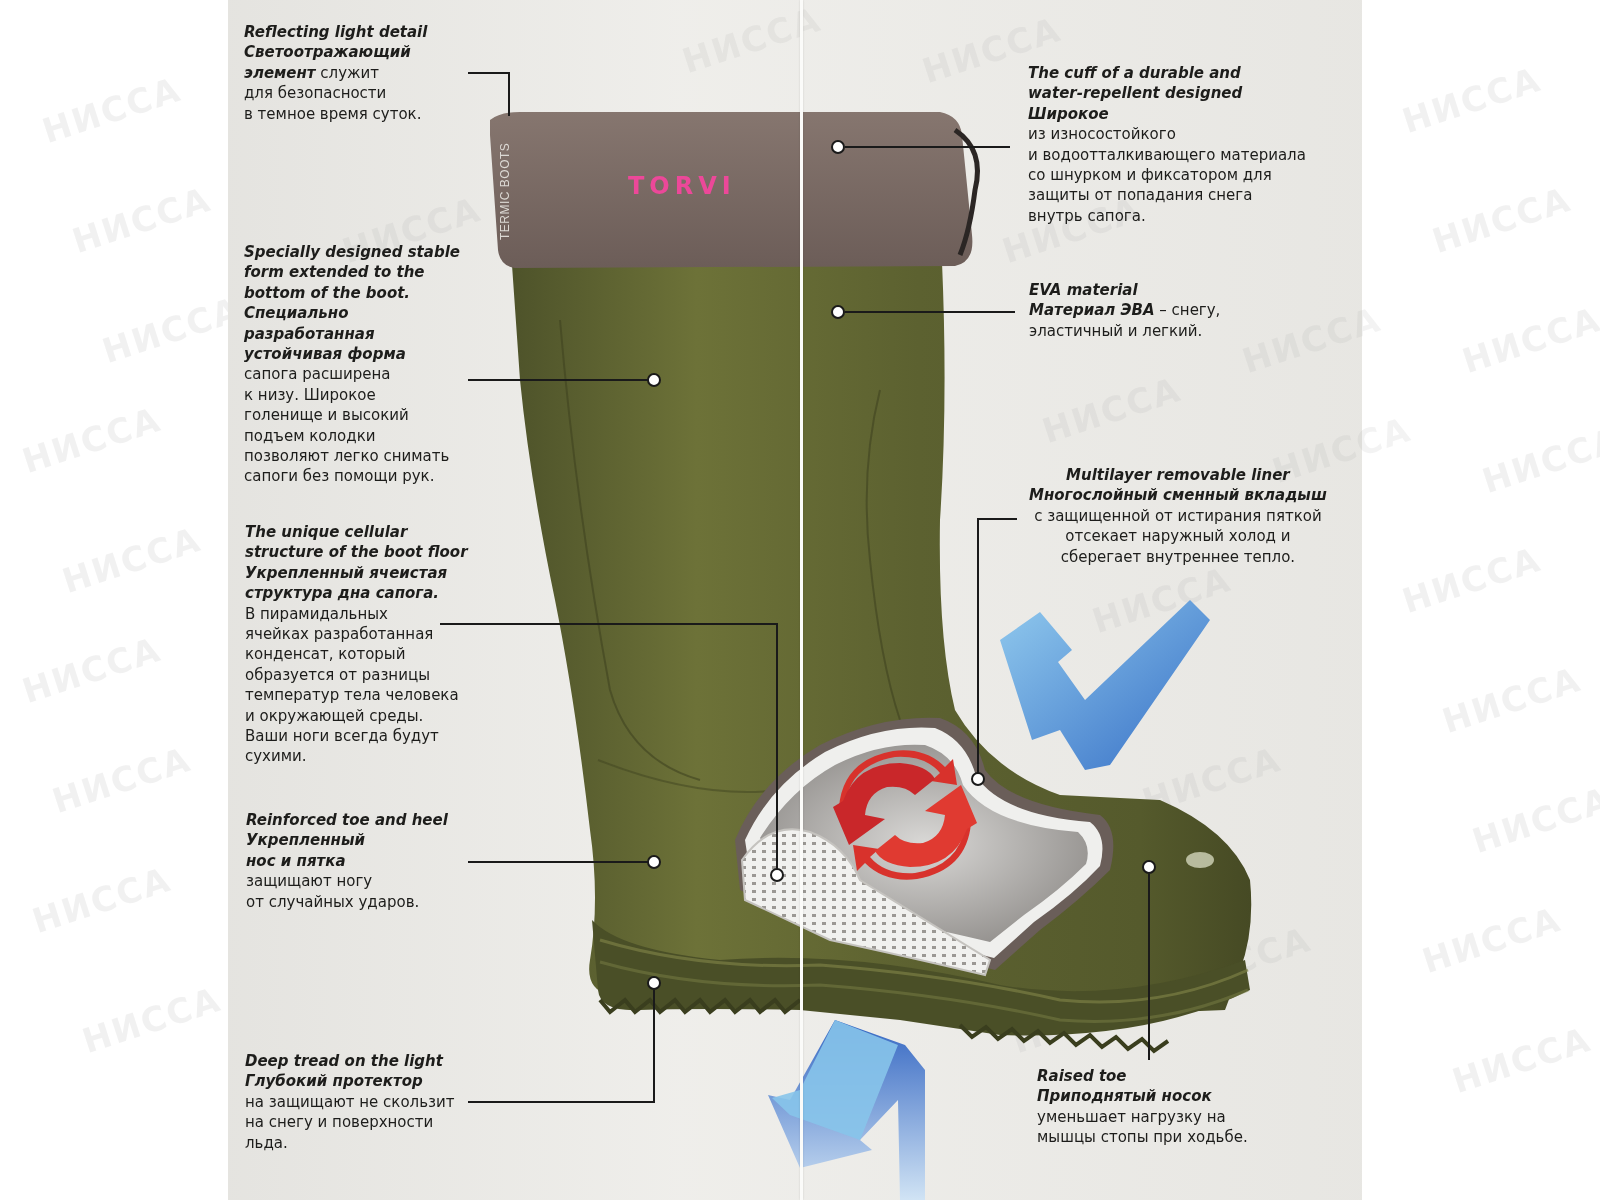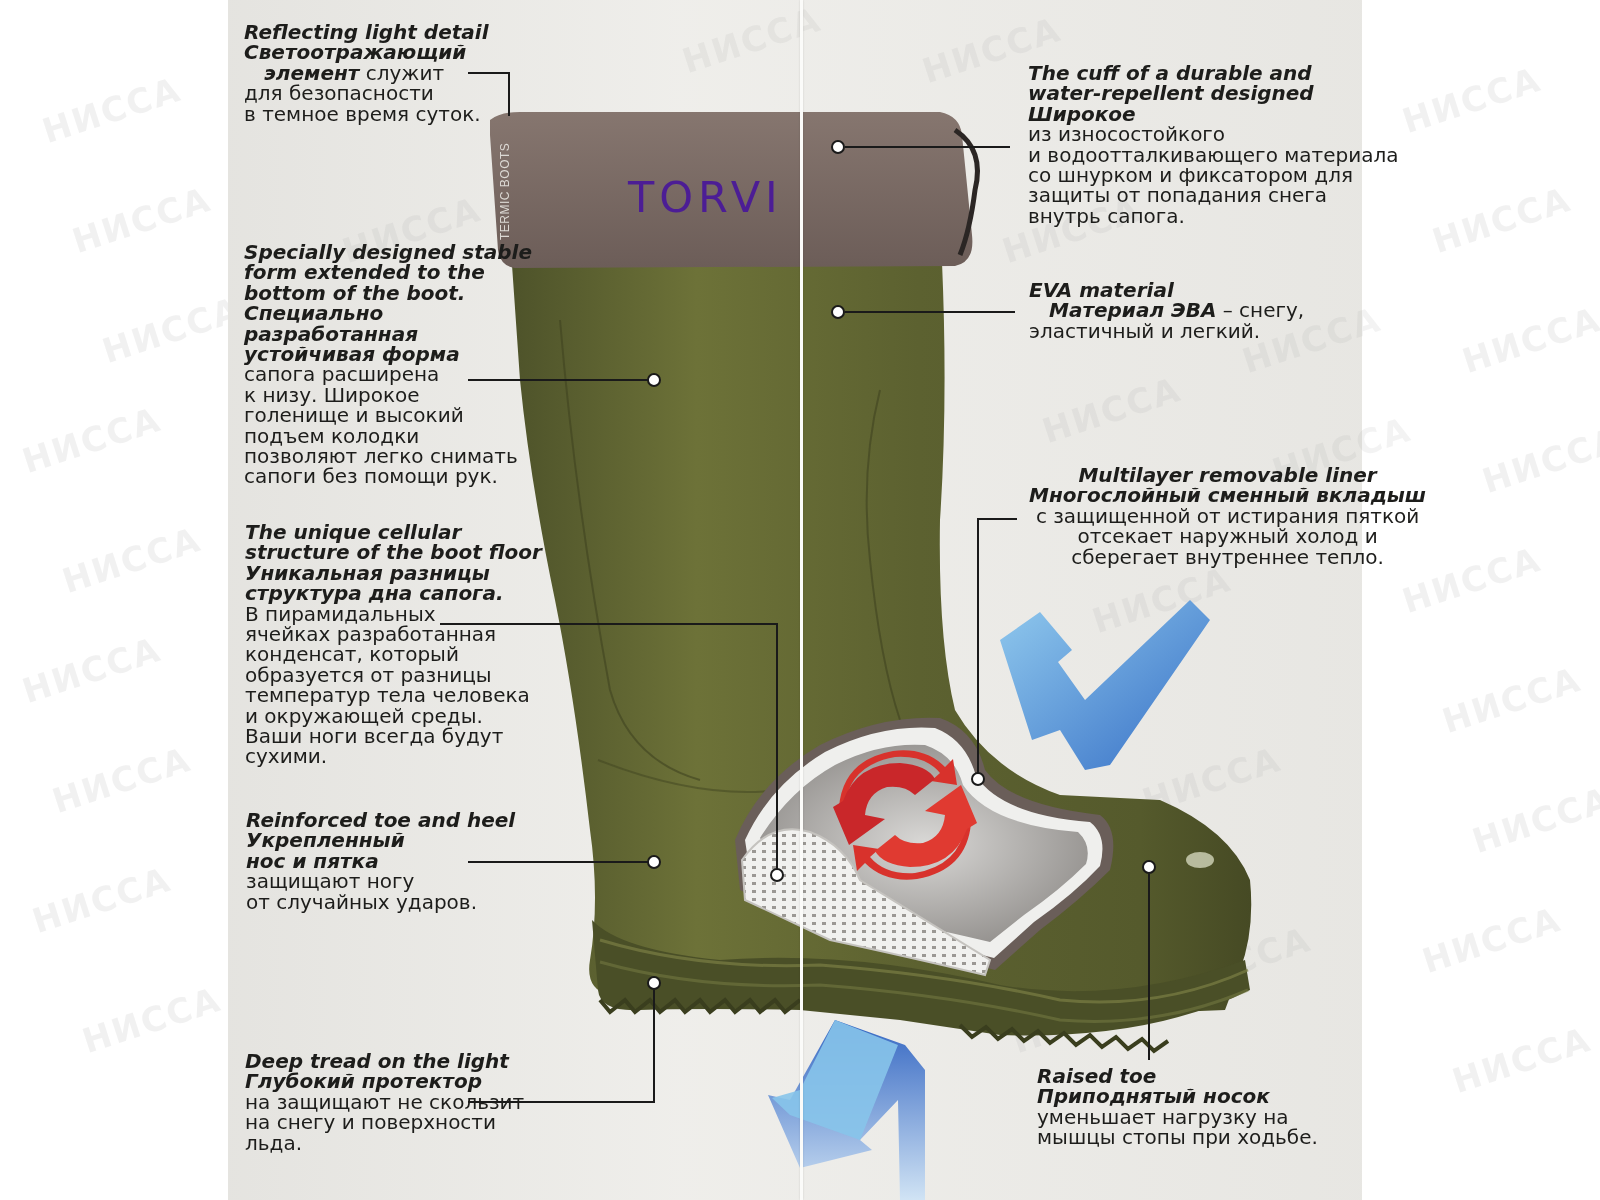--- a/index.html
+++ b/index.html
@@ -5,28 +5,28 @@
   html, body { margin:0; padding:0; }
   body { width:1600px; height:1200px; background:#ffffff; position:relative; overflow:hidden;
          font-family:"DejaVu Sans", sans-serif; color:#1d1d1b; }
   .wm { position:absolute; font-family:"DejaVu Sans", sans-serif; font-weight:bold; font-size:34px;
         color:rgba(180,180,180,0.18); transform:rotate(-18deg); white-space:nowrap; letter-spacing:2px; pointer-events:none; }
   .sheet { position:absolute; left:228px; top:0; width:1134px; height:1200px; background:#ecebe7; }
   .sheet-shade { position:absolute; left:0; top:0; width:100%; height:100%;
      background:linear-gradient(90deg, rgba(0,0,0,0.03) 0%, rgba(255,255,255,0.15) 40%, rgba(0,0,0,0.02) 100%); }
   .fold { position:absolute; left:800px; top:0; width:3px; height:1200px; background:#fbfbf9; box-shadow:0 0 2px rgba(0,0,0,0.15); }
   .boot-svg { position:absolute; left:0; top:0; }
-  .callout { position:absolute; font-size:20px; line-height:20.4px; }
+  .callout { position:absolute; font-size:15px; line-height:20.4px; }
   .callout .en, .callout .ru-b { font-style:italic; font-weight:bold; display:block; }
   .callout .ru { font-weight:normal; }
-  .callout .inline-b { font-style:italic; font-weight:bold;margin-left:20px; }
+  .callout .inline-b { font-style:italic; font-weight:bold; }
   .line { position:absolute; background:#1a1a1a; }
   .dot { position:absolute; width:10px; height:10px; border-radius:50%; background:#fff; border:2.5px solid #1a1a1a; }
-  .brand { position:absolute; left:628px; top:172px; font-family:"DejaVu Sans", sans-serif; font-weight:normal;
-           font-size:43px; letter-spacing:5px; color:#4c1d95; }
+  .brand { position:absolute; left:628px; top:172px; font-family:"DejaVu Sans", sans-serif; font-weight:bold;
+           font-size:24px; letter-spacing:5px; color:#ec4899; }
   .brand-sub { position:absolute; left:498px; top:240px; transform:rotate(-90deg); transform-origin:left top;
            font-family:"Liberation Sans", sans-serif; font-size:12px; color:#dcd9d4; letter-spacing:0.5px; }
 </style>
 </head>
 <body>
 
 <div>
   <div class="wm" style="left:40px;top:90px;">НИССА</div>
   <div class="wm" style="left:70px;top:200px;">НИССА</div>
   <div class="wm" style="left:100px;top:310px;">НИССА</div>
@@ -191,21 +191,21 @@
   <span class="ru">к низу. Широкое</span><br>
   <span class="ru">голенище и высокий</span><br>
   <span class="ru">подъем колодки</span><br>
   <span class="ru">позволяют легко снимать</span><br>
   <span class="ru">сапоги без помощи рук.</span>
 </div>
 
 <div class="callout" style="left:245px;top:522px;">
   <span class="en">The unique cellular</span>
   <span class="en">structure of the boot floor</span>
-  <span class="ru-b">Уникальная разницы</span>
+  <span class="ru-b">Укрепленный ячеистая</span>
   <span class="ru-b">структура дна сапога.</span>
   <span class="ru">В пирамидальных</span><br>
   <span class="ru">ячейках разработанная</span><br>
   <span class="ru">конденсат, который</span><br>
   <span class="ru">образуется от разницы</span><br>
   <span class="ru">температур тела человека</span><br>
   <span class="ru">и окружающей среды.</span><br>
   <span class="ru">Ваши ноги всегда будут</span><br>
   <span class="ru">сухими.</span>
 </div>

